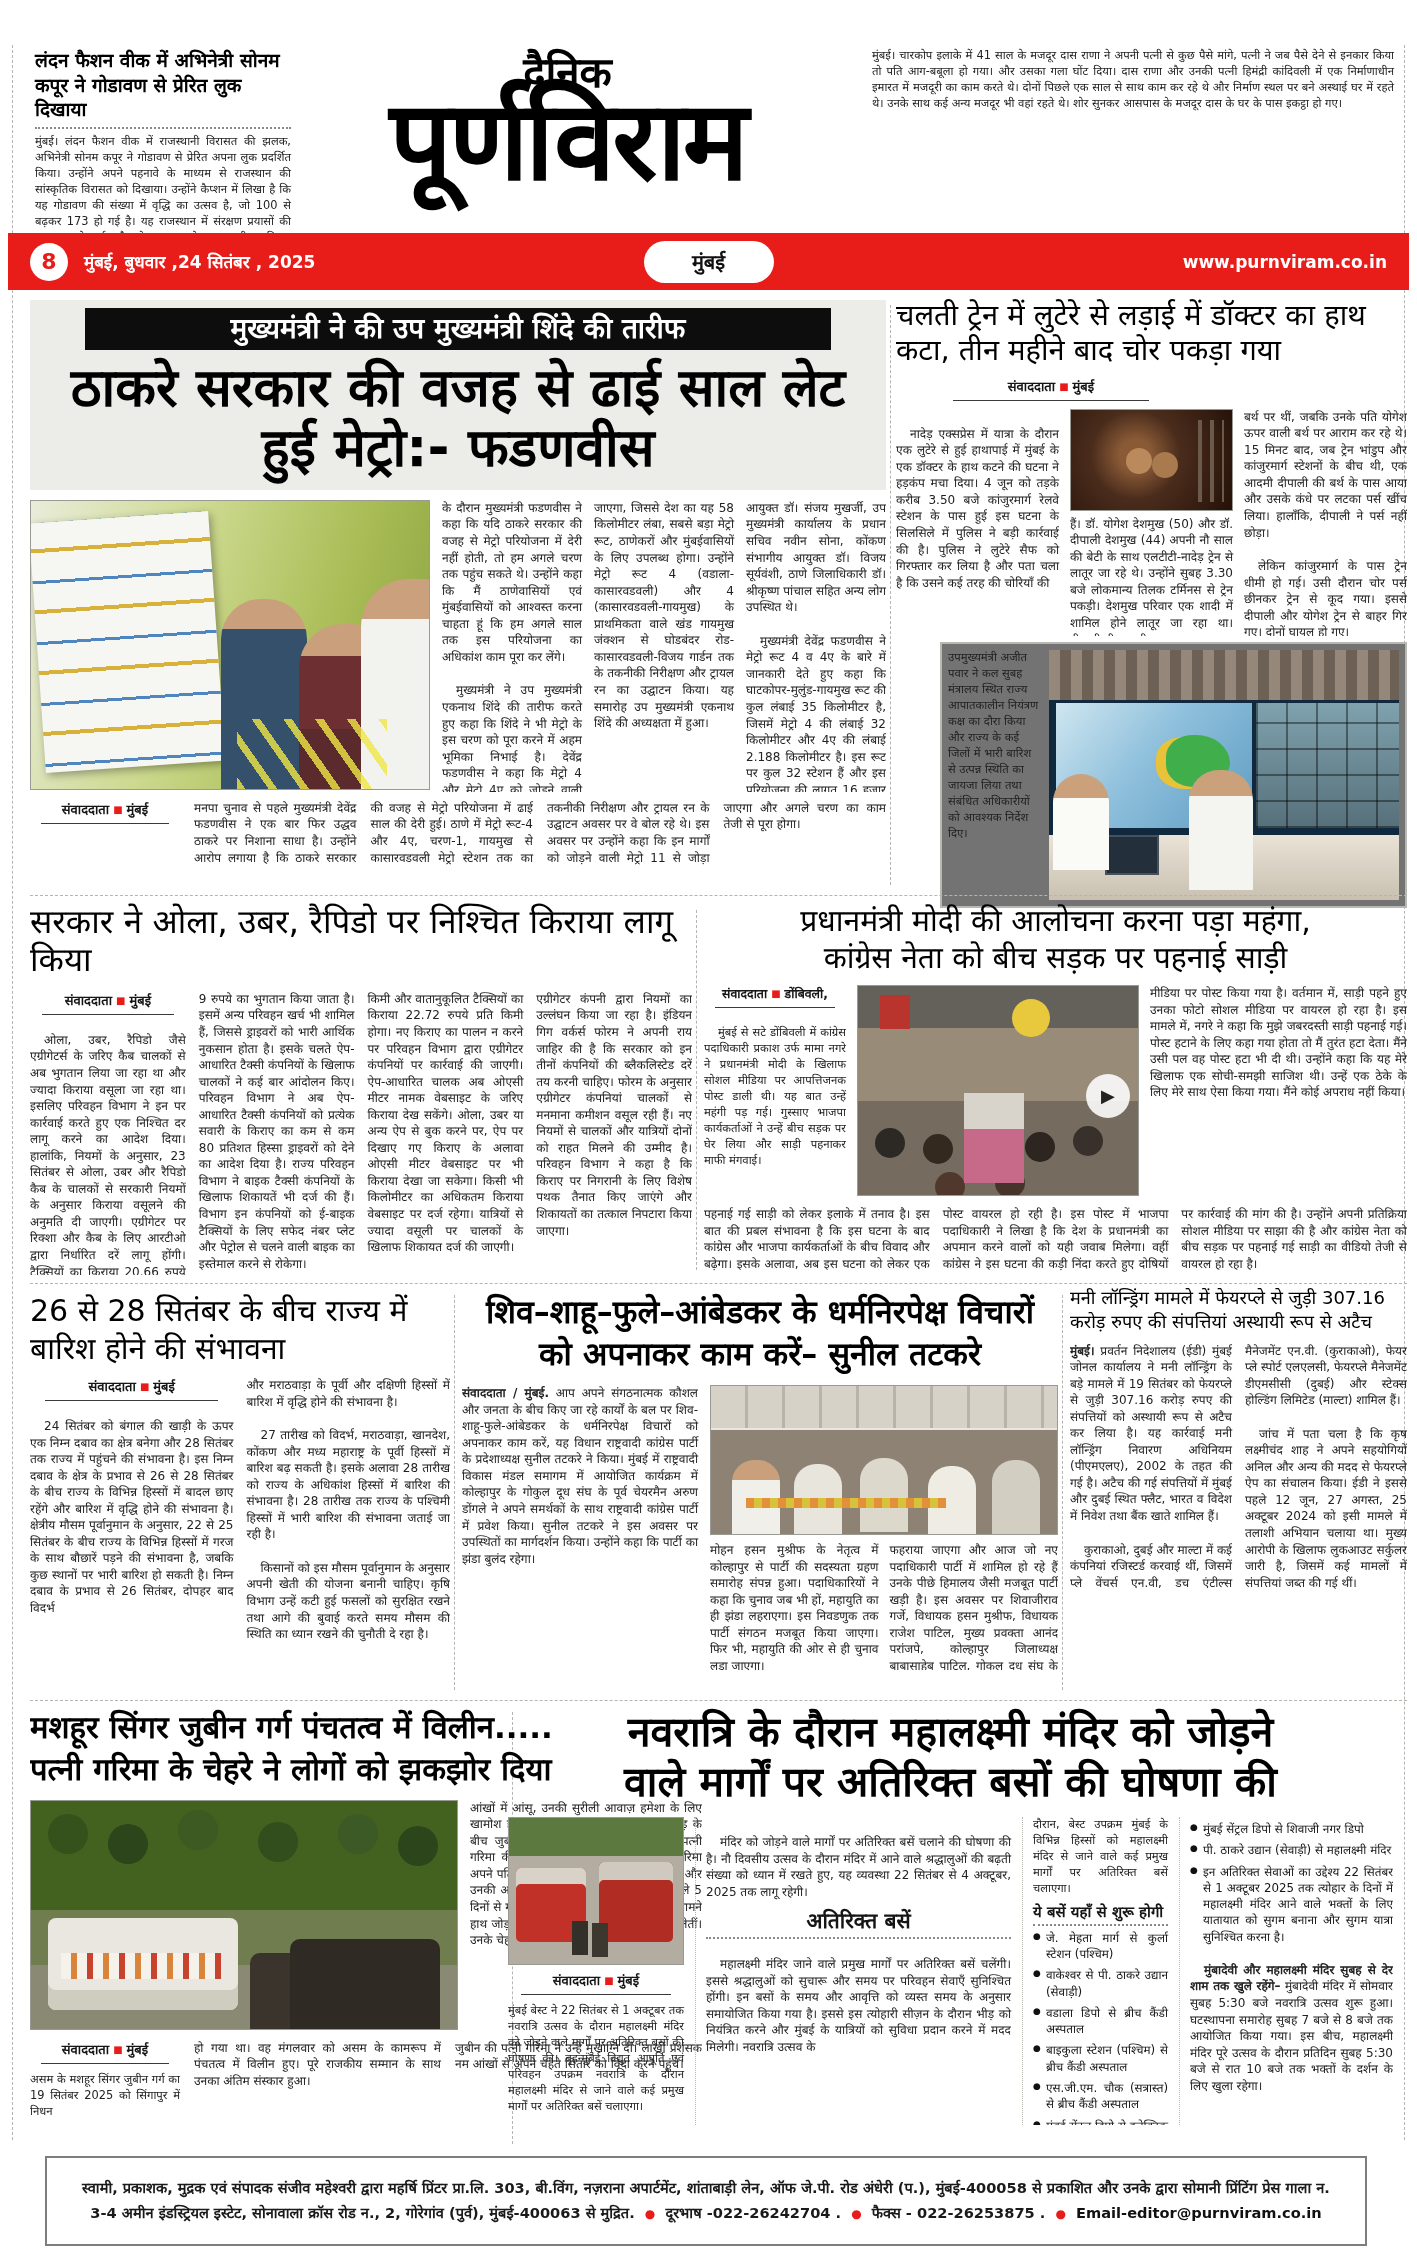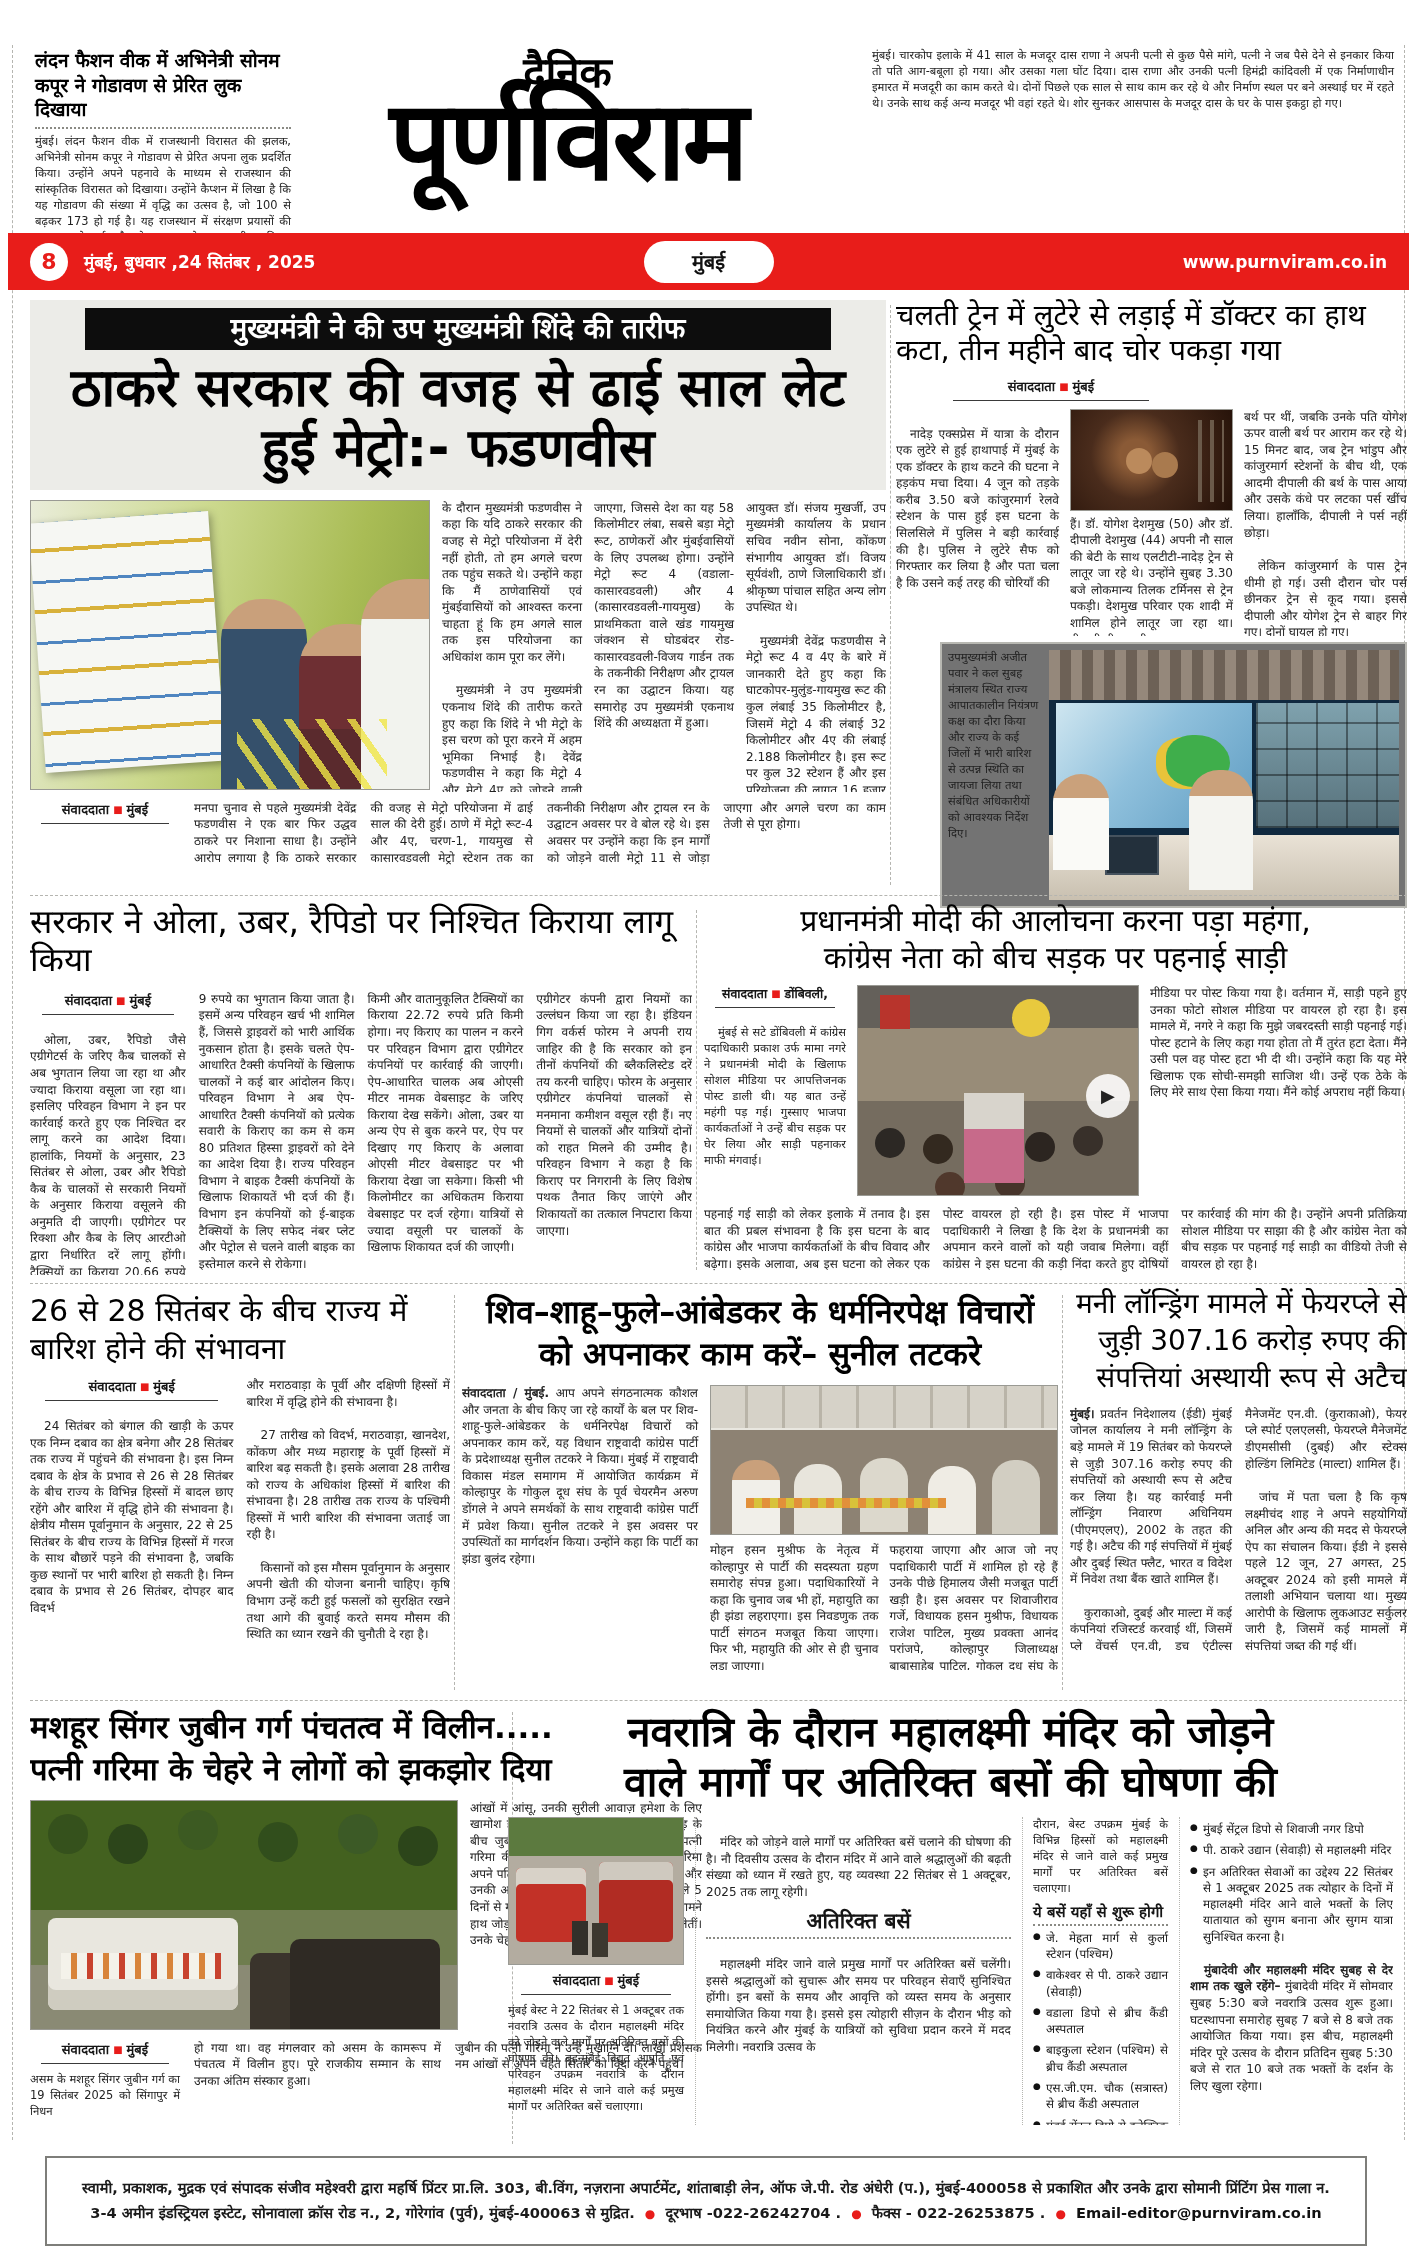--- a/index.html
+++ b/index.html
@@ -253,21 +253,21 @@
               <p>फहराया जाएगा और आज जो नए पदाधिकारी पार्टी में शामिल हो रहे हैं उनके पीछे हिमालय जैसी मजबूत पार्टी खड़ी है। इस अवसर पर शिवाजीराव गर्जे, विधायक हसन मुश्रीफ, विधायक राजेश पाटिल, मुख्य प्रवक्ता आनंद परांजपे, कोल्हापुर जिलाध्यक्ष बाबासाहेब पाटिल, गोकुल दूध संघ के संचालक रणजीत पाटिल और किसान मोर्चा सहित बड़ी संख्या में पदाधिकारी और कार्यकर्ता उपस्थित थे।</p>
             </div>
         </div>
       </div>
     </div>
   </div>
 
   <div class="vsep" style="left:1062px;top:1295px;height:395px"></div>
 
   <div class="abs" style="left:1070px;top:1286px;width:337px;height:404px;overflow:hidden">
-    <div class="hl" style="font-size:28px;text-align:right;line-height:1.32">मनी लॉन्ड्रिंग मामले में फेयरप्ले से जुड़ी 307.16 करोड़ रुपए की संपत्तियां अस्थायी रूप से अटैच</div>
+    <div class="hl" style="font-size:18px;text-align:left;line-height:1.32">मनी लॉन्ड्रिंग मामले में फेयरप्ले से जुड़ी 307.16 करोड़ रुपए की संपत्तियां अस्थायी रूप से अटैच</div>
     <div class="bt" style="margin-top:9px;columns:2;column-gap:13px;height:320px;overflow:hidden">
       <p><span class="b">मुंबई।</span><span> प्रवर्तन निदेशालय (ईडी) मुंबई जोनल कार्यालय ने मनी लॉन्ड्रिंग के बड़े मामले में 19 सितंबर को फेयरप्ले से जुड़ी 307.16 करोड़ रुपए की संपत्तियों को अस्थायी रूप से अटैच कर लिया है। यह कार्रवाई मनी लॉन्ड्रिंग निवारण अधिनियम (पीएमएलए), 2002 के तहत की गई है। अटैच की गई संपत्तियों में मुंबई और दुबई स्थित फ्लैट, भारत व विदेश में निवेश तथा बैंक खाते शामिल हैं।</span></p>
       <p class="para">कुराकाओ, दुबई और माल्टा में कई कंपनियां रजिस्टर्ड करवाई थीं, जिसमें प्ले वेंचर्स एन.वी, डच एंटील्स मैनेजमेंट एन.वी. (कुराकाओ), फेयर प्ले स्पोर्ट एलएलसी, फेयरप्ले मैनेजमेंट डीएमसीसी (दुबई) और स्टेक्स होल्डिंग लिमिटेड (माल्टा) शामिल हैं।</p>
       <p class="para">जांच में पता चला है कि कृष लक्ष्मीचंद शाह ने अपने सहयोगियों अनिल और अन्य की मदद से फेयरप्ले ऐप का संचालन किया। ईडी ने इससे पहले 12 जून, 27 अगस्त, 25 अक्टूबर 2024 को इसी मामले में तलाशी अभियान चलाया था। मुख्य आरोपी के खिलाफ लुकआउट सर्कुलर जारी है, जिसमें कई मामलों में संपत्तियां जब्त की गई थीं।</p>
     </div>
   </div>
 
   <div class="hsep" style="left:30px;top:1700px;width:1377px"></div>
   <div class="vsep" style="left:512px;top:1712px;height:432px"></div>
 
@@ -313,21 +313,21 @@
           <div class="shape" style="left:4%;top:34%;width:70px;height:74px;background:#c23127;border-radius:5px;box-shadow:inset 0 16px 0 #d8d2c8"></div>
           <div class="shape" style="left:52%;top:30%;width:74px;height:80px;background:#b12c23;border-radius:5px;box-shadow:inset 0 18px 0 #cfc9bf"></div>
           <div class="shape" style="left:36%;bottom:6%;width:16px;height:34px;background:#33302a;box-shadow:20px 2px 0 #3c382f"></div>
         </div>
         <div class="byl" style="margin-top:6px"><span>संवाददाता</span><span class="sq">■</span><span>मुंबई</span></div>
         <div class="bylrule"></div>
         <div class="bt-sm">मुंबई बेस्ट ने 22 सितंबर से 1 अक्टूबर तक नवरात्रि उत्सव के दौरान महालक्ष्मी मंदिर को जोड़ने वाले मार्गों पर अतिरिक्त बसों की घोषणा की। बृहन्मुंबई विद्युत आपूर्ति एवं परिवहन उपक्रम नवरात्रि के दौरान महालक्ष्मी मंदिर से जाने वाले कई प्रमुख मार्गों पर अतिरिक्त बसें चलाएगा।</div>
       </div>
       <div style="width:316px;flex-shrink:0;border-left:1px dotted #b5b5b0;padding-left:10px">
         <div class="bt">
-            <p class="para">मंदिर को जोड़ने वाले मार्गों पर अतिरिक्त बसें चलाने की घोषणा की है। नौ दिवसीय उत्सव के दौरान मंदिर में आने वाले श्रद्धालुओं की बढ़ती संख्या को ध्यान में रखते हुए, यह व्यवस्था 22 सितंबर से 1 अक्टूबर, 2025 तक लागू रहेगी।</p>
+            <p class="para">मंदिर को जोड़ने वाले मार्गों पर अतिरिक्त बसें चलाने की घोषणा की है। नौ दिवसीय उत्सव के दौरान मंदिर में आने वाले श्रद्धालुओं की बढ़ती संख्या को ध्यान में रखते हुए, यह व्यवस्था 22 सितंबर से 4 अक्टूबर, 2025 तक लागू रहेगी।</p>
           </div>
         <div class="subhead1">अतिरिक्त बसें</div>
         <div class="dotline"></div>
         <div class="bt">
             <p class="para">महालक्ष्मी मंदिर जाने वाले प्रमुख मार्गों पर अतिरिक्त बसें चलेंगी। इससे श्रद्धालुओं को सुचारू और समय पर परिवहन सेवाएँ सुनिश्चित होंगी। इन बसों के समय और आवृत्ति को व्यस्त समय के अनुसार समायोजित किया गया है। इससे इस त्योहारी सीज़न के दौरान भीड़ को नियंत्रित करने और मुंबई के यात्रियों को सुविधा प्रदान करने में मदद मिलेगी। नवरात्रि उत्सव के</p>
           </div>
       </div>
       <div style="width:146px;flex-shrink:0;border-left:1px dotted #b5b5b0;padding-left:10px">
         <div class="bt-sm">दौरान, बेस्ट उपक्रम मुंबई के विभिन्न हिस्सों को महालक्ष्मी मंदिर से जाने वाले कई प्रमुख मार्गों पर अतिरिक्त बसें चलाएगा।</div>
         <div class="subhead2">ये बसें यहाँ से शुरू होगी</div>

